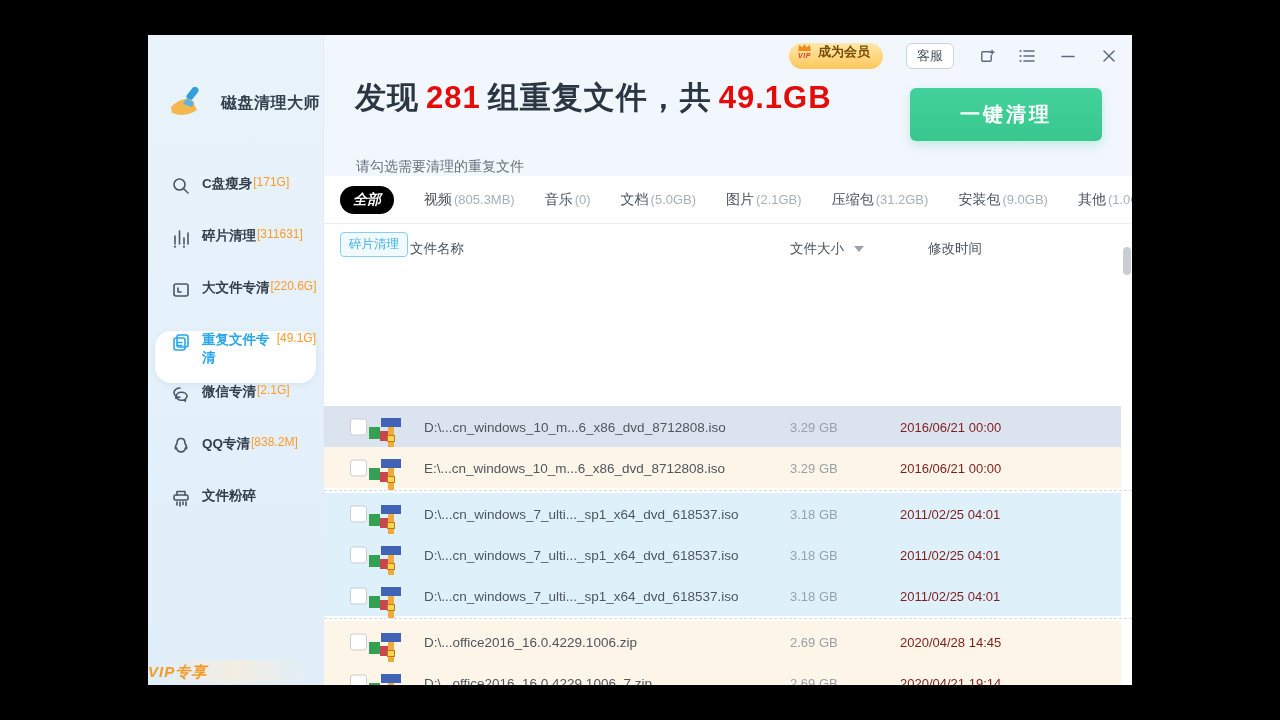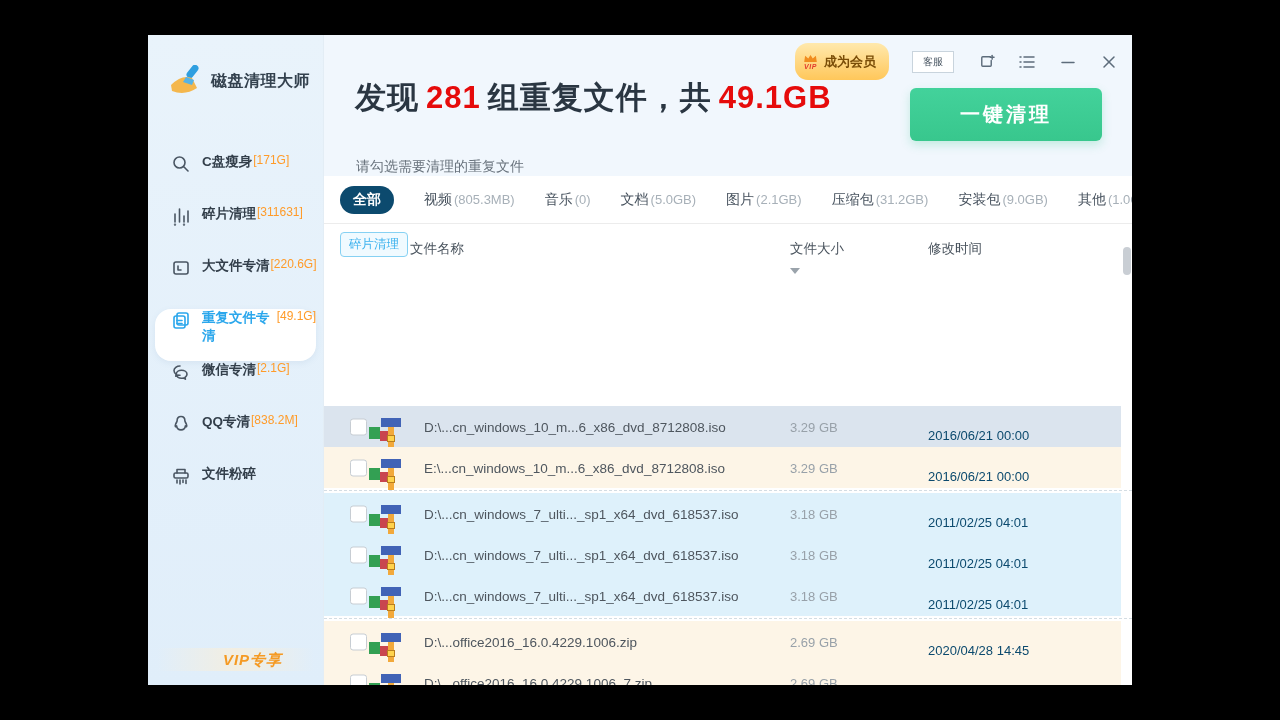--- a/index.html
+++ b/index.html
@@ -4,94 +4,94 @@
 <style>
   * { margin:0; padding:0; box-sizing:border-box; }
   html,body { width:1280px; height:720px; background:#000; overflow:hidden;
               font-family:"Liberation Sans", sans-serif; }
   .window { position:absolute; left:148px; top:35px; width:984px; height:650px;
             background:#fff; display:flex; overflow:hidden; }
 
   
   .sidebar { width:176px; background:linear-gradient(180deg,#e9f3fb 0%,#e0eefa 100%);
              position:relative; flex:none; border-right:1px solid #e3edf5; }
-  .logo-row { display:flex; align-items:center; gap:9px; padding:30px 0 0 20px; }
+  .logo-row { display:flex; align-items:center; gap:19px; padding:52px 0 0 20px; }
   .logo-name { font-size:16px; font-weight:bold; color:#33414e; letter-spacing:.5px; }
   .menu { margin-top:56px; }
   .menu-item { height:52px; display:flex; align-items:flex-start; padding-left:22px; cursor:pointer; }
   .menu-item .mi { width:22px; height:22px; margin-right:10px; flex:none; display:flex; align-items:center; justify-content:center; }
   .mi svg { stroke:#4a5663; fill:none; stroke-width:1.6; stroke-linecap:round; stroke-linejoin:round; }
   .menu-item .lbl { font-size:13.5px; font-weight:bold; color:#333f4b; }
   .menu-item .val { font-size:12px; color:#ff9b29; margin-left:1px; }
   .menu-item.active { background:#fff; border-radius:16px; margin:0 7px; padding-left:15px;
                       box-shadow:0 2px 6px rgba(90,130,170,.10); }
   .menu-item.active .lbl { color:#2ba7ec; }
   .menu-item.active .mi svg { stroke:#2ba7ec; }
-  .vip-band { position:absolute; left:0; right:0; bottom:14px; height:23px; text-align:center;
+  .vip-band { position:absolute; left:0; right:0; bottom:2px; height:23px; text-align:left;
               background:linear-gradient(90deg,rgba(255,255,255,0) 5%,#f2eee2 50%,rgba(255,255,255,0) 95%);
-              line-height:23px;padding-left:34px; }
+              line-height:23px; }
   .vip-band span { color:#f59a23; font-size:15px; font-weight:bold; font-style:italic; letter-spacing:1px; }
 
   
   .main { flex:1; position:relative; background:#f1f7fd; }
 
   
   .titlebar { position:absolute; top:8px; right:14px; display:flex; align-items:center; gap:23px; z-index:5; }
-  .vip-pill { height:37px; border-radius:13px; display:flex; align-items:center; padding:0 13px 0 8px;
+  .vip-pill { height:26px; border-radius:13px; display:flex; align-items:flex-start; padding:0 13px 0 8px;
               background:linear-gradient(180deg,#ffe9ad 0%,#ffc75a 100%); cursor:pointer; }
   .vip-pill .crown-wrap { display:flex; flex-direction:column; align-items:center; margin-right:6px; line-height:1; }
   .vip-pill .viptxt { font-size:7px; font-weight:bold; font-style:italic; color:#e23c2e; letter-spacing:.5px; }
   .vip-pill .lbl { font-size:13px; font-weight:bold; color:#7a4d07; }
-  .support-btn { border:1px solid #c9d4dd; background:#fff; border-radius:0; padding:3px 10px;
-                 font-size:10px; color:#45525f; cursor:pointer; }
+  .support-btn { border:1px solid #c9d4dd; background:#fff; border-radius:6px; padding:3px 10px;
+                 font-size:13px; color:#45525f; cursor:pointer; }
   .tb-icon { width:18px; height:18px; display:flex; align-items:center; justify-content:center; cursor:pointer; }
   .tb-icon svg { stroke:#5d6c7b; fill:none; stroke-width:1.5; stroke-linecap:round; }
 
   
   .hdr { position:relative; height:141px; }
   .hdr-title { position:absolute; left:31px; top:42px; font-size:31px; font-weight:bold;
                color:#2a3642; letter-spacing:1px; }
   .hdr-title .red { color:#e60b0b; margin:0 7px; }
   .hdr-sub { position:absolute; left:32px; top:92px; font-size:14px; color:#68727c;margin-top:31px; }
   .clean-btn { position:absolute; right:30px; top:53px; width:192px; height:53px; border:none;
                border-radius:6px; background:linear-gradient(180deg,#43d29b,#38c78d); color:#fff;
                font-size:20px; font-weight:bold; letter-spacing:3px; cursor:pointer;
                box-shadow:0 4px 10px rgba(60,200,145,.25); font-family:inherit; }
 
   
   .content { position:absolute; top:141px; left:0; right:0; bottom:0; background:#fff; }
   .tabs { height:48px; display:flex; align-items:center; gap:30px; padding-left:16px;
           border-bottom:1px solid #ececec; }
   .tab { font-size:14px; color:#47525e; cursor:pointer; white-space:nowrap; }
   .tab .cnt { color:#a7b0b8; font-size:13px; margin-left:2px; }
-  .tab.active { background:#0c4a6e; color:#fff; padding:5px 13px; border-radius:16px; font-weight:bold; }
+  .tab.active { background:#000000; color:#fff; padding:5px 13px; border-radius:16px; font-weight:bold;font-style:italic; }
 
   .thead { position:relative; height:40px; }
   .smart-btn { position:absolute; left:16px; top:8px; border:1px solid #86d1f3; background:#f0faff;
                color:#3db2ee; font-size:12.5px; border-radius:4px; padding:3px 8px; cursor:pointer;
                font-family:inherit; }
   .th { position:absolute; top:16px; font-size:13.5px; color:#4a545e; }
   .th-name { left:86px; }
-  .th-size { left:466px; display:flex; align-items:flex-start; gap:10px;flex-direction:column; }
+  .th-size { left:466px; display:flex; align-items:center; gap:10px; }
   .th-time { left:604px; }
   .sort-arrow { width:0; height:0; border-left:5px solid transparent; border-right:5px solid transparent;
                 border-top:6px solid #9aa3ab; display:inline-block; cursor:pointer; }
 
   .list { position:absolute; top:230px; left:0; right:0; bottom:0; overflow:hidden; }
   .row { position:relative; height:41px; margin-right:11px; cursor:pointer; }
   .row.t-selected { background:#dbe4ee; }
   .row.t-cream    { background:#fdf5e7; }
   .row.t-blue     { background:#def1fb; }
   .row > * { position:absolute; top:50%; transform:translateY(-50%); }
   .cb { left:26px; width:17px; height:17px; background:#fff; border:1px solid #c7cdd3;
         border-radius:3px; cursor:pointer; }
   .fi { left:56px; width:22px; height:22px; }
   .c-name { left:100px; font-size:13.5px; color:#4e565e; white-space:nowrap; }
   .c-size { left:466px; font-size:13px; color:#98a1a9; }
-  .c-time { left:604px; font-size:13px; color:#0c4a6e;margin-top:8px; }
+  .c-time { left:576px; font-size:13px; color:#7f1d1d; }
   .sep { height:5px; position:relative; }
   .sep::after { content:""; position:absolute; left:0; right:0; top:2px; border-top:1px dashed #d4dde3; }
 
   
   .rar { position:relative; }
   .rar i { position:absolute; display:block; }
   .rar .pg { right:0; top:0; width:11px; height:12px; background:#33a053; }
   .rar .pr { left:0; top:4px; width:11px; height:10px; background:#c9454f; }
   .rar .pb { left:1px; bottom:0; width:20px; height:9px; background:#4163b6; }
   .rar .ps { left:8px; top:0; width:6px; height:22px; background:#f2a93b; }

